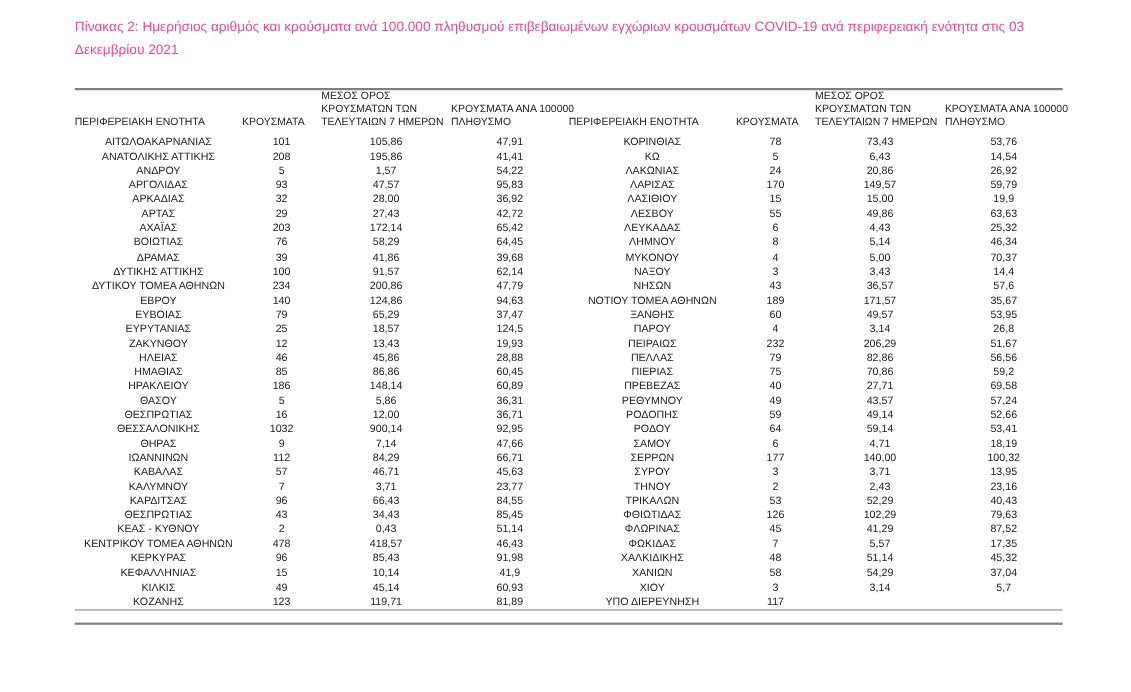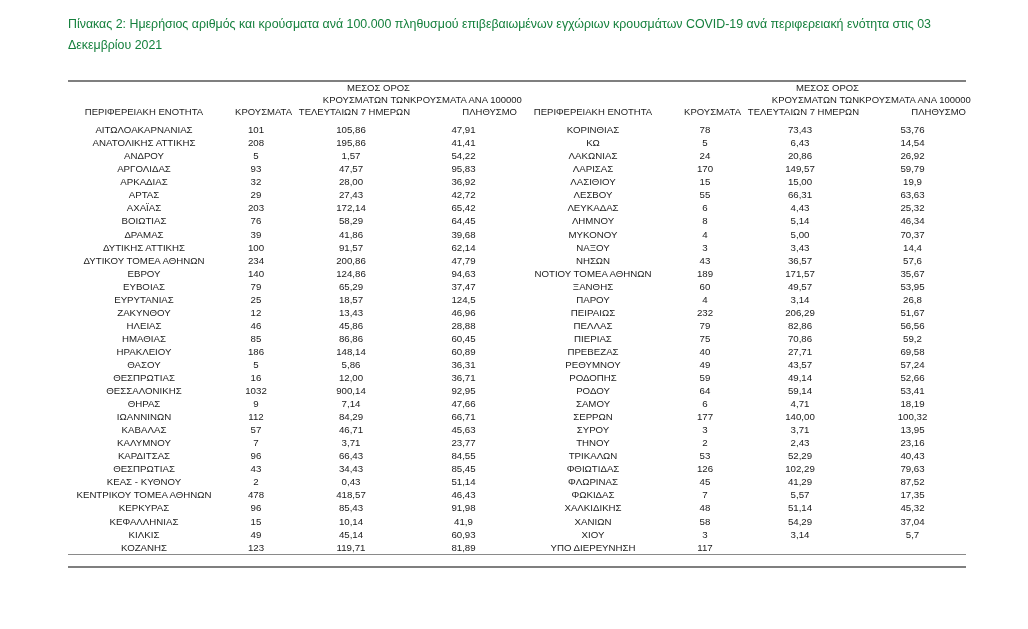--- a/index.html
+++ b/index.html
@@ -22,21 +22,21 @@
     width: 1028px;
     height: 629px;
     box-sizing: border-box;
     padding: 14px 62px 0 68px;
   }
 
   
   .caption {
     font-size: 12.4px;
     line-height: 1.72;
-    color: #15803d;
+    color: #ec4899;
     letter-spacing: 0.0px;
     margin: 0 0 0 0;
     max-width: 900px;
     font-weight: 400;
   }
   .caption .cap-label {
     font-weight: 400;
   }
 
   
@@ -74,25 +74,24 @@
   table.grid col.c-avg    { width: 118px; }
   table.grid col.c-per100 { width: 107px; }
 
   table.grid thead th {
     font-weight: 400;
     font-size: 9.5px;
     vertical-align: bottom;
     padding: 0 0 3px 0;
     line-height: 1.28;
     color: #1b1b1b;
-    text-align: right;
+    text-align: left;
     white-space: nowrap;
   }
   table.grid thead th.h-name {
-    text-align: center;
   }
 
   table.grid tbody td {
     padding: 0;
     height: 13.05px;
     line-height: 13.05px;
     font-size: 9.7px;
     color: #1b1b1b;
     text-align: center;
     white-space: nowrap;
@@ -203,21 +202,21 @@
             <td class="num">15,00</td>
             <td class="num">19,9</td>
           </tr>
           <tr>
             <td class="name">ΑΡΤΑΣ</td>
             <td class="num">29</td>
             <td class="num">27,43</td>
             <td class="num">42,72</td>
             <td class="name">ΛΕΣΒΟΥ</td>
             <td class="num">55</td>
-            <td class="num">66,31</td>
+            <td class="num">49,86</td>
             <td class="num">63,63</td>
           </tr>
           <tr>
             <td class="name">ΑΧΑΪΑΣ</td>
             <td class="num">203</td>
             <td class="num">172,14</td>
             <td class="num">65,42</td>
             <td class="name">ΛΕΥΚΑΔΑΣ</td>
             <td class="num">6</td>
             <td class="num">4,43</td>
@@ -290,21 +289,21 @@
             <td class="num">124,5</td>
             <td class="name">ΠΑΡΟΥ</td>
             <td class="num">4</td>
             <td class="num">3,14</td>
             <td class="num">26,8</td>
           </tr>
           <tr>
             <td class="name">ΖΑΚΥΝΘΟΥ</td>
             <td class="num">12</td>
             <td class="num">13,43</td>
-            <td class="num">46,96</td>
+            <td class="num">19,93</td>
             <td class="name">ΠΕΙΡΑΙΩΣ</td>
             <td class="num">232</td>
             <td class="num">206,29</td>
             <td class="num">51,67</td>
           </tr>
           <tr>
             <td class="name">ΗΛΕΙΑΣ</td>
             <td class="num">46</td>
             <td class="num">45,86</td>
             <td class="num">28,88</td>

